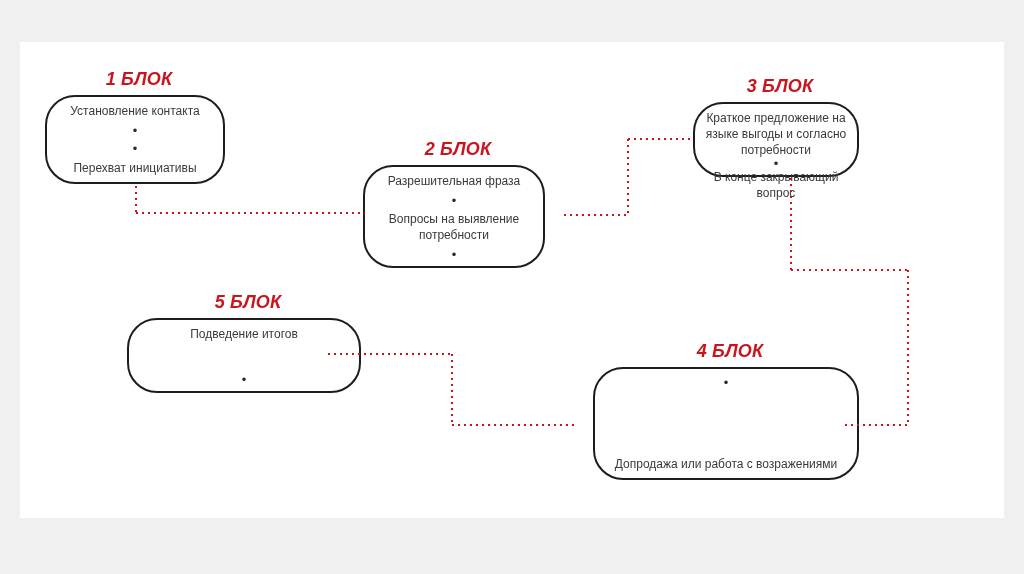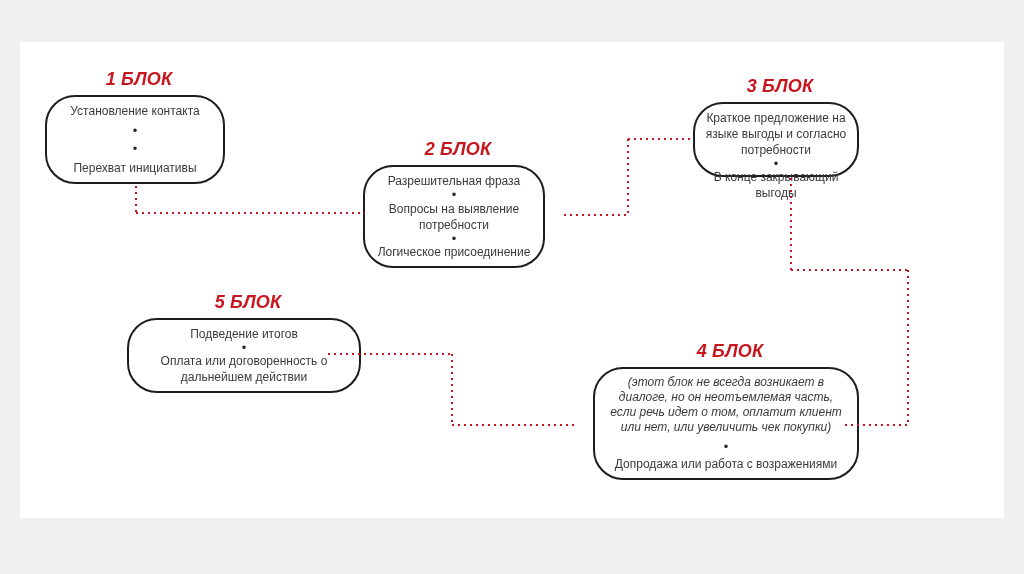--- a/index.html
+++ b/index.html
@@ -89,48 +89,45 @@
     </div>
   </div>
 
   <div class="block" style="left:343px;top:123px;width:182px;height:103px;">
     <div class="block-label">2 БЛОК</div>
     <div class="block-box">
       <div class="line">Разрешительная фраза</div>
       <div class="line bullet">•</div>
       <div class="line">Вопросы на выявление потребности</div>
       <div class="line bullet">•</div>
-      <div class="line">Логическое присоединение</div>
     </div>
   </div>
 
   <div class="block" style="left:673px;top:60px;width:166px;height:75px;">
     <div class="block-label">3 БЛОК</div>
     <div class="block-box">
       <div class="line">Краткое предложение на языке выгоды и согласно потребности</div>
       <div class="line bullet">•</div>
-      <div class="line">В конце закрывающий выгоды</div>
+      <div class="line">В конце закрывающий вопрос</div>
     </div>
   </div>
 
   <div class="block b4" style="left:557px;top:325px;width:266px;height:113px;margin-left:16px;">
     <div class="block-label">4 БЛОК</div>
     <div class="block-box">
-      <div class="line note">(этот блок не всегда возникает в диалоге, но он неотъемлемая часть, если речь идет о том, оплатит клиент или нет, или увеличить чек покупки)</div>
       <div class="line bullet">•</div>
       <div class="line">Допродажа или работа с возражениями</div>
     </div>
   </div>
 
   <div class="block" style="left:107px;top:276px;width:234px;height:75px;">
     <div class="block-label">5 БЛОК</div>
     <div class="block-box">
       <div class="line">Подведение итогов</div>
       <div class="line bullet">•</div>
-      <div class="line">Оплата или договоренность о дальнейшем действии</div>
     </div>
   </div>
 
   <div class="v-dots" style="left:115px;top:144px;height:27px;"></div>
   <div class="h-dots" style="left:116px;top:170px;width:229px;"></div>
 
   <div class="h-dots" style="left:544px;top:172px;width:64px;"></div>
   <div class="v-dots" style="left:607px;top:97px;height:77px;"></div>
   <div class="h-dots" style="left:608px;top:96px;width:65px;"></div>
 

